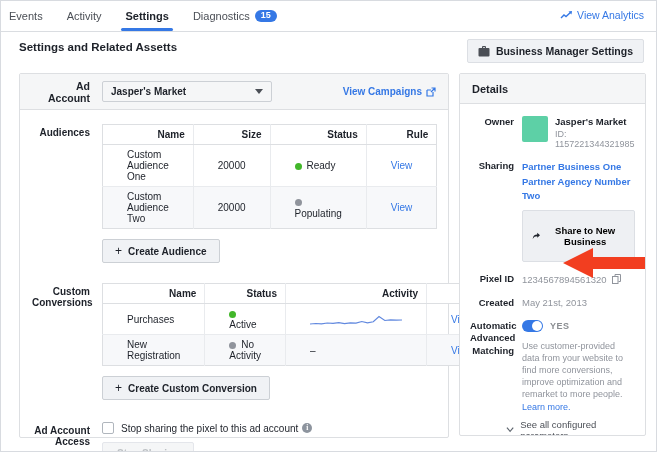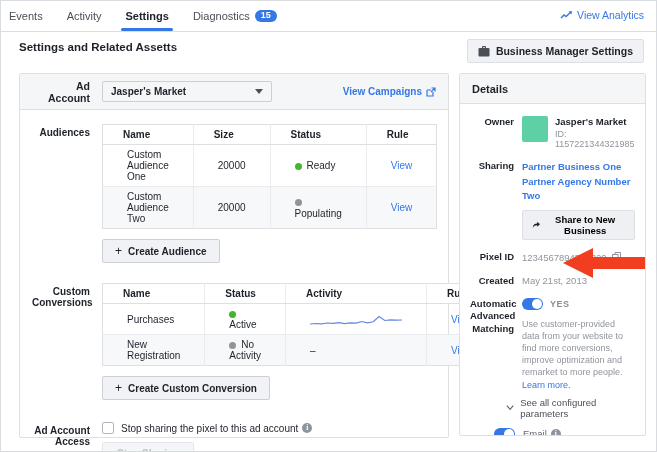--- a/index.html
+++ b/index.html
@@ -31,21 +31,21 @@
   .frow { display:flex; padding:0 12px; }
   .flabel { width:58px; flex-shrink:0; text-align:right; font-size:10px; font-weight:bold; margin-right:12px; padding-top:3px; color:#1d2129; }
   .fcontent { flex:1; min-width:0; }
 
   .aa-label { width:58px; text-align:right; font-size:10.5px; font-weight:bold; margin-right:12px; }
   .dropdown { display:flex; align-items:center; justify-content:space-between; width:170px; background:#f5f6f7; border:1px solid #ccd0d5; border-radius:2px; padding:4px 8px; font-size:10px; font-weight:bold; cursor:pointer; }
   .caret { width:0; height:0; border-left:4px solid transparent; border-right:4px solid transparent; border-top:5px solid #4b4f56; }
   .view-campaigns { margin-left:auto; display:flex; align-items:center; gap:4px; color:var(--link-blue); font-size:10px; font-weight:bold; cursor:pointer; }
 
   table.data { width:100%; border:1px solid #dddfe2; border-collapse:collapse; font-size:10px; }
-  table.data th { text-align:left; font-weight:bold; padding:4px 20px; border-bottom:1px solid #dddfe2; border-right:1px solid #e9ebee; background:#fff; }
+  table.data th { text-align:right; font-weight:bold; padding:4px 8px; border-bottom:1px solid #dddfe2; border-right:1px solid #e9ebee; background:#fff; }
   table.data td { padding:4px 24px; border-right:1px solid #e9ebee; border-top:1px solid #e9ebee; }
   table.data th:last-child, table.data td:last-child { border-right:none; }
   table.data tbody tr:nth-child(even) { background:#f7f8fa; }
   .dot { display:inline-block; width:7px; height:7px; border-radius:50%; margin-right:5px; vertical-align:middle; }
   .dot.green { background:var(--green-status); }
   .dot.gray { background:var(--gray-status); }
   a.view-link { color:var(--link-blue); font-size:10px; text-decoration:none; cursor:pointer; }
 
   .create-btn { margin-top:10px; display:inline-flex; align-items:center; gap:6px; background:#f0f2f5; border:1px solid #ccd0d5; border-radius:2px; padding:5px 12px; font-size:10px; font-weight:bold; cursor:pointer; color:#1d2129; }
   .plus { font-size:12px; font-weight:normal; line-height:1; }
@@ -56,21 +56,21 @@
 
   
   .details-body { padding:12px 10px 0; }
   .drow { display:flex; margin-bottom:11px; }
   .dlabel { width:44px; flex-shrink:0; text-align:right; font-size:9.5px; font-weight:bold; margin-right:8px; line-height:1.3; }
   .dvalue { flex:1; min-width:0; font-size:9.5px; }
   .avatar { width:26px; height:26px; border-radius:2px; background:var(--avatar-teal); flex-shrink:0; margin-right:7px; }
   .owner-name { font-size:9.5px; font-weight:bold; }
   .owner-id { font-size:9px; color:#90949c; margin-top:2px; }
   .partner-link { display:block; color:var(--link-blue); font-size:9.5px; font-weight:bold; line-height:1.55; cursor:pointer; }
-  .share-btn { margin-top:6px; display:inline-flex; align-items:center; gap:5px; background:#eef0f3; border:1px solid #dcdfe4; border-radius:2px; padding:3px 9px; font-size:9.5px; font-weight:bold; cursor:pointer; }
+  .share-btn { margin-top:6px; display:inline-flex; align-items:center; gap:5px; background:#eef0f3; border:1px solid #dcdfe4; border-radius:2px; padding:14px 9px; font-size:9.5px; font-weight:bold; cursor:pointer; }
   .muted { color:#90949c; }
   .toggle { position:relative; width:21px; height:12px; border-radius:7px; background:var(--accent-blue); flex-shrink:0; cursor:pointer; }
   .toggle::after { content:""; position:absolute; top:1px; right:1px; width:10px; height:10px; border-radius:50%; background:#fff; }
   .yes-text { font-size:9px; font-weight:bold; color:#8a8d91; letter-spacing:.5px; margin-left:7px; }
   .aam-desc { margin-top:8px; font-size:9px; line-height:1.35; color:#90949c; }
   .learn-more { color:var(--link-blue); cursor:pointer; }
   .see-all { display:flex; align-items:center; gap:6px; margin:2px 0 0 36px; font-size:9.5px; color:#4b4f56; cursor:pointer; }
   .param-row { display:flex; align-items:center; margin:9px 0 0 24px; }
   .param-label { font-size:9.5px; color:#606770; margin-left:8px; }
   .info-icon { display:inline-block; width:10px; height:10px; border-radius:50%; background:#8d949e; color:#fff; font-size:7.5px; line-height:10px; text-align:center; font-weight:bold; font-family:"Liberation Serif", serif; margin-left:4px; flex-shrink:0; }

